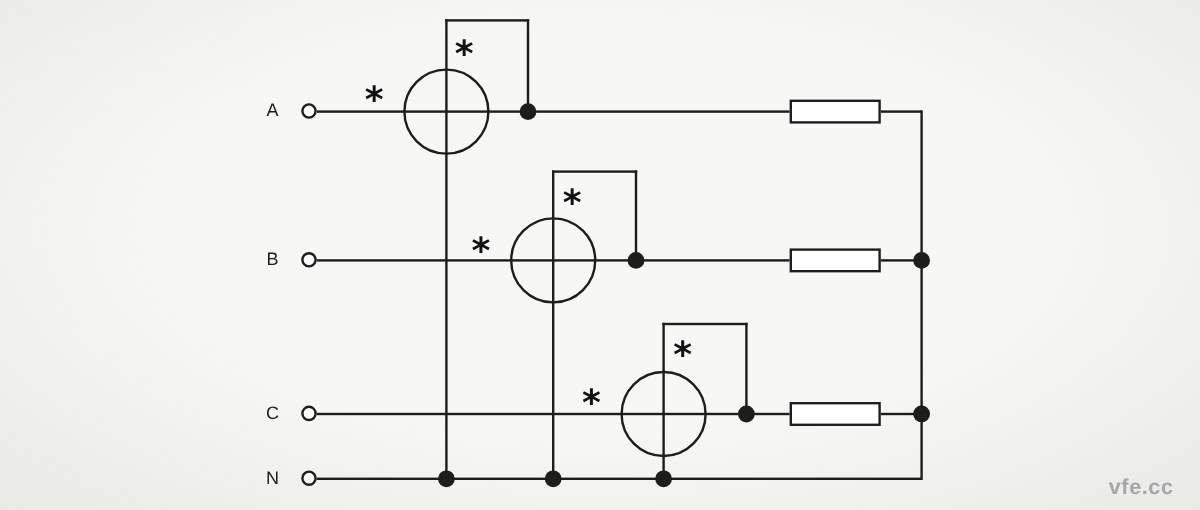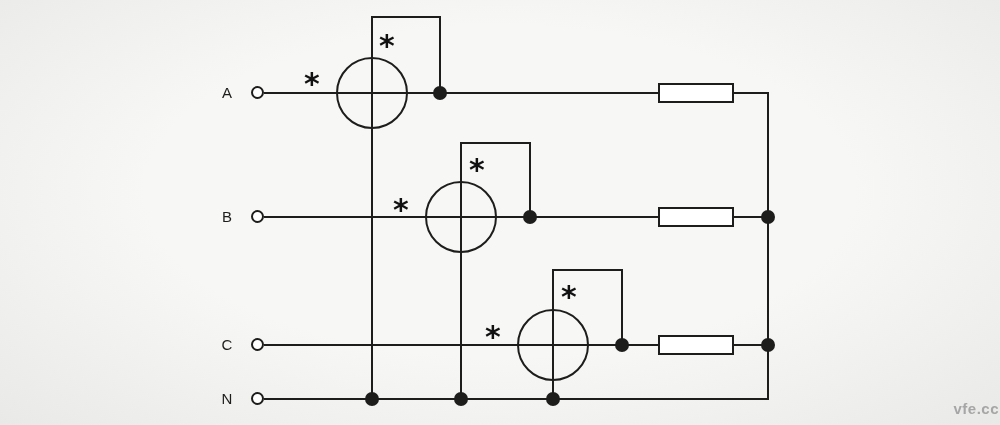--- a/index.html
+++ b/index.html
@@ -30,22 +30,22 @@
   }
   .plabel{
     position:absolute; width:26px; height:20px; line-height:20px;
     text-align:center; font-size:15px; color:#1d1d1b;
   }
   .ast{
     position:absolute; font-size:30px; line-height:30px; font-weight:700;
     color:#111111; font-family:"DejaVu Sans",sans-serif;
   }
   .watermark{
-    position:absolute; right:1px; bottom:8px;
-    font-size:15px; font-weight:700; color:#a6a6a6; letter-spacing:.5px;
+    position:absolute; right:22px; bottom:8px;
+    font-size:18px; font-weight:700; color:#a6a6a6; letter-spacing:.5px;
   }
 </style>
 </head>
 <body>
 
 <div class="stage">
 
   
   <div class="plabel" style="left:214px;top:83px">A</div>
   <div class="plabel" style="left:214px;top:207px">B</div>

